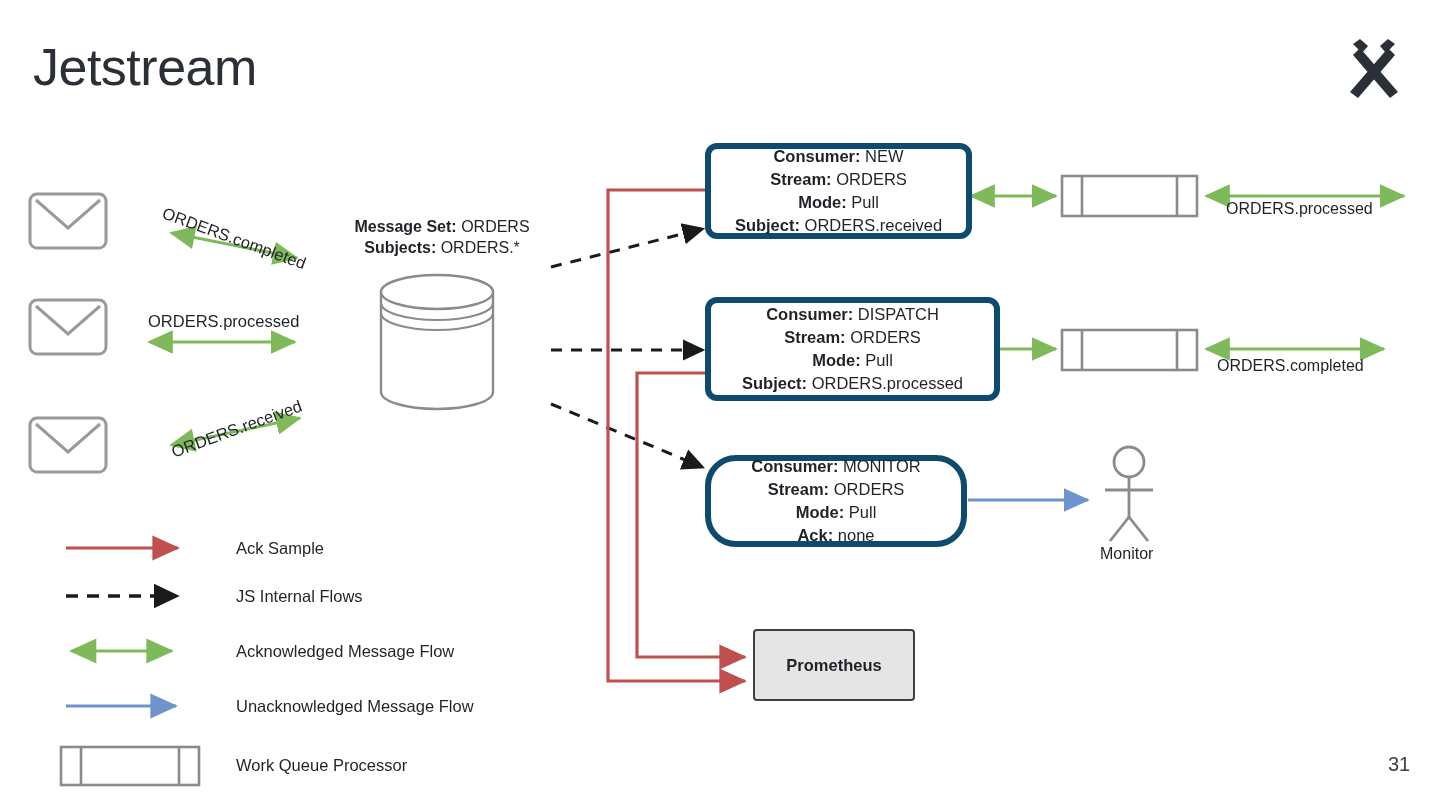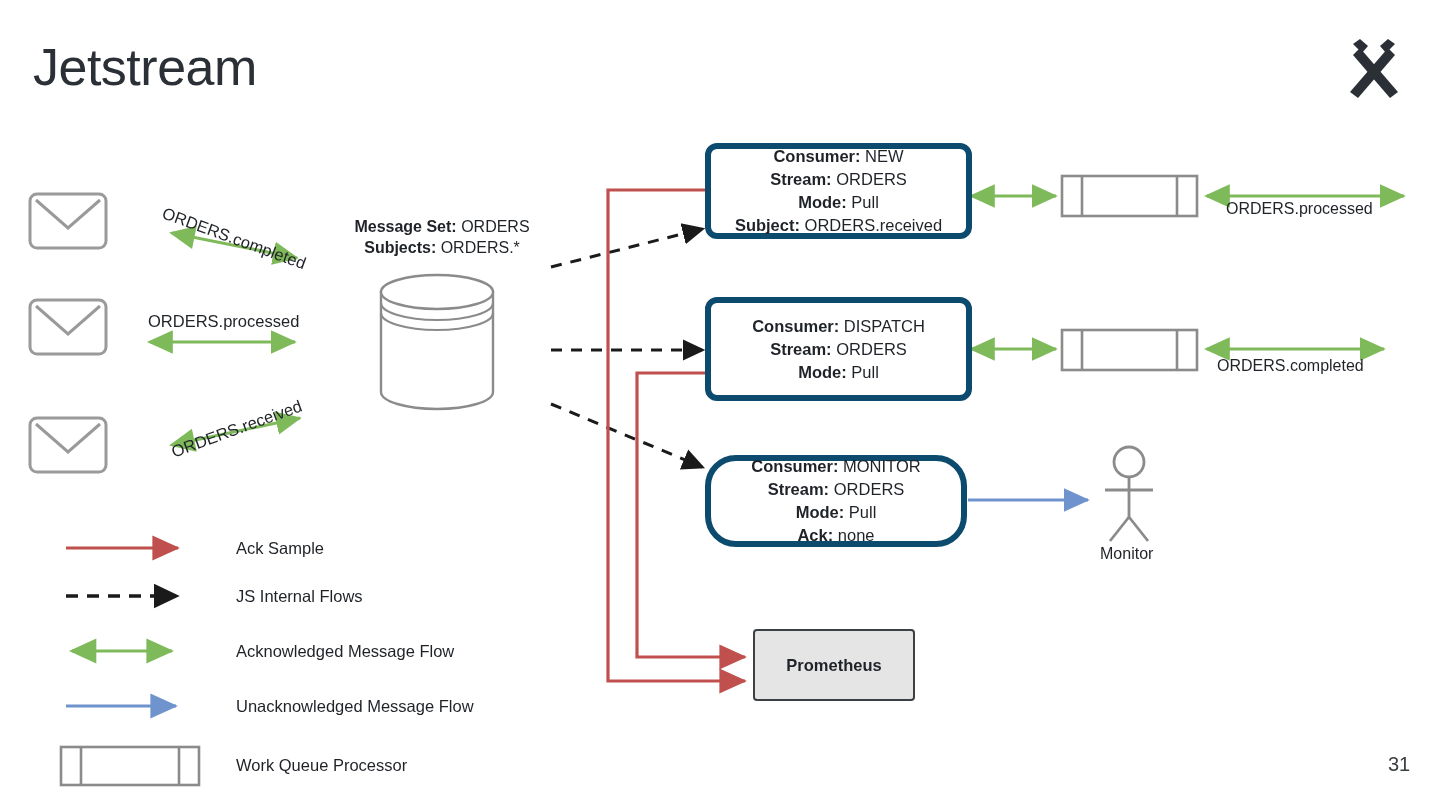--- a/index.html
+++ b/index.html
@@ -260,32 +260,36 @@
     <div class="row">
       <span class="k">Mode:</span>
       <span class="v">Pull</span>
     </div>
     <div class="row">
       <span class="k">Subject:</span>
       <span class="v">ORDERS.received</span>
     </div>
   </div>
 
-  <div class="node-box" style="left:705px; top:297px; width:267px; height:104px;">
+  <div class="node-box" style="left:705px; top:297px; width:295px; height:104px;">
     <div class="row">
       <span class="k">Consumer:</span>
       <span class="v">DISPATCH</span>
     </div>
     <div class="row">
       <span class="k">Stream:</span>
       <span class="v">ORDERS</span>
     </div>
     <div class="row">
       <span class="k">Mode:</span>
       <span class="v">Pull</span>
+    </div>
+    <div class="row">
+      <span class="k">Subject:</span>
+      <span class="v">ORDERS.processed</span>
     </div>
   </div>
 
   <div class="node-box" style="left:705px; top:455px; width:262px; height:92px;border-radius:31px;">
     <div class="row">
       <span class="k">Consumer:</span>
       <span class="v">MONITOR</span>
     </div>
     <div class="row">
       <span class="k">Stream:</span>

